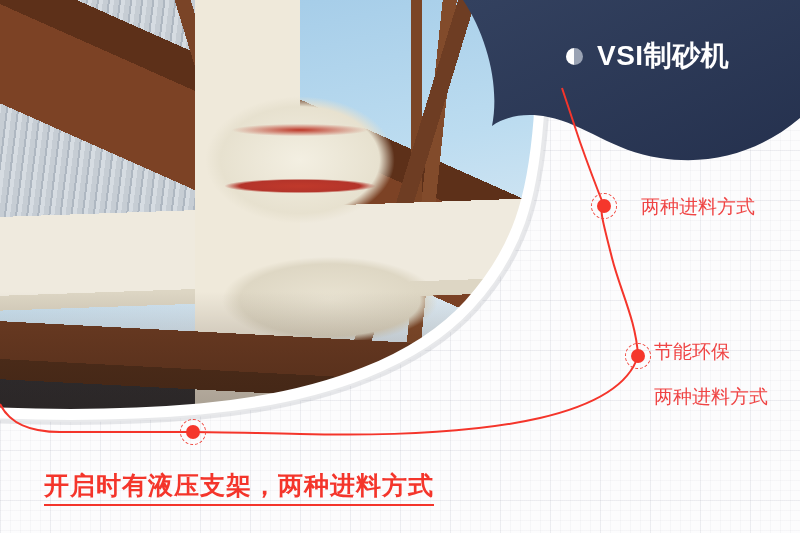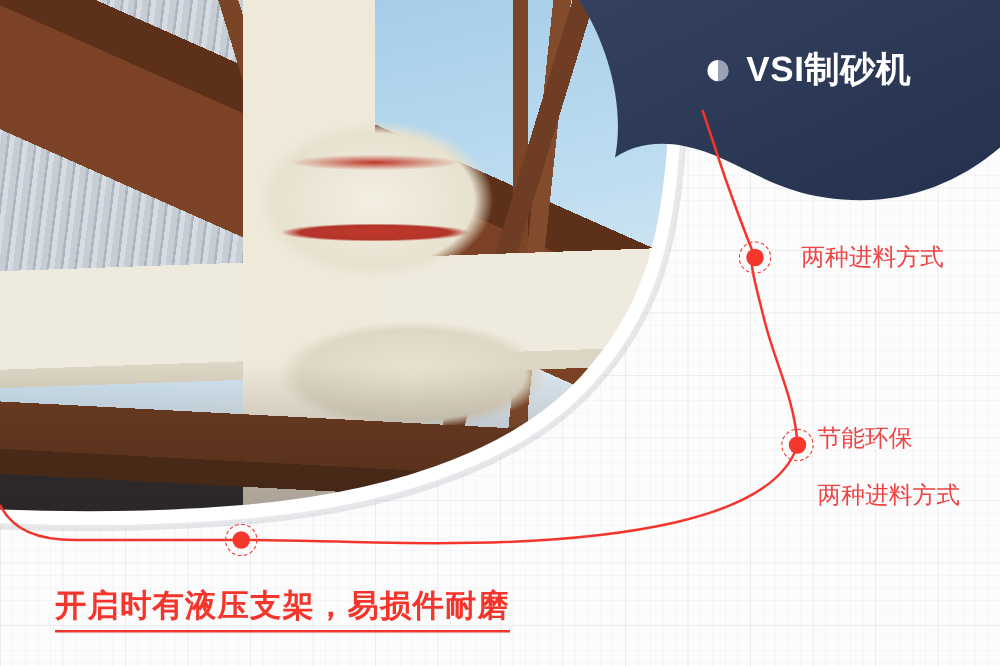--- a/index.html
+++ b/index.html
@@ -214,15 +214,15 @@
   </div>
   <div class="marker" id="marker-3">
     <span class="ring"></span>
     <span class="core"></span>
   </div>
 
   <div class="feature-label" id="feat-1">两种进料方式</div>
   <div class="feature-label" id="feat-2">节能环保</div>
   <div class="feature-label" id="feat-3">两种进料方式</div>
 
-  <div id="caption">开启时有液压支架，易损件耐磨</div>
+  <div id="caption">开启时有液压支架，两种进料方式</div>
 
 </div>
 
 </body></html>

